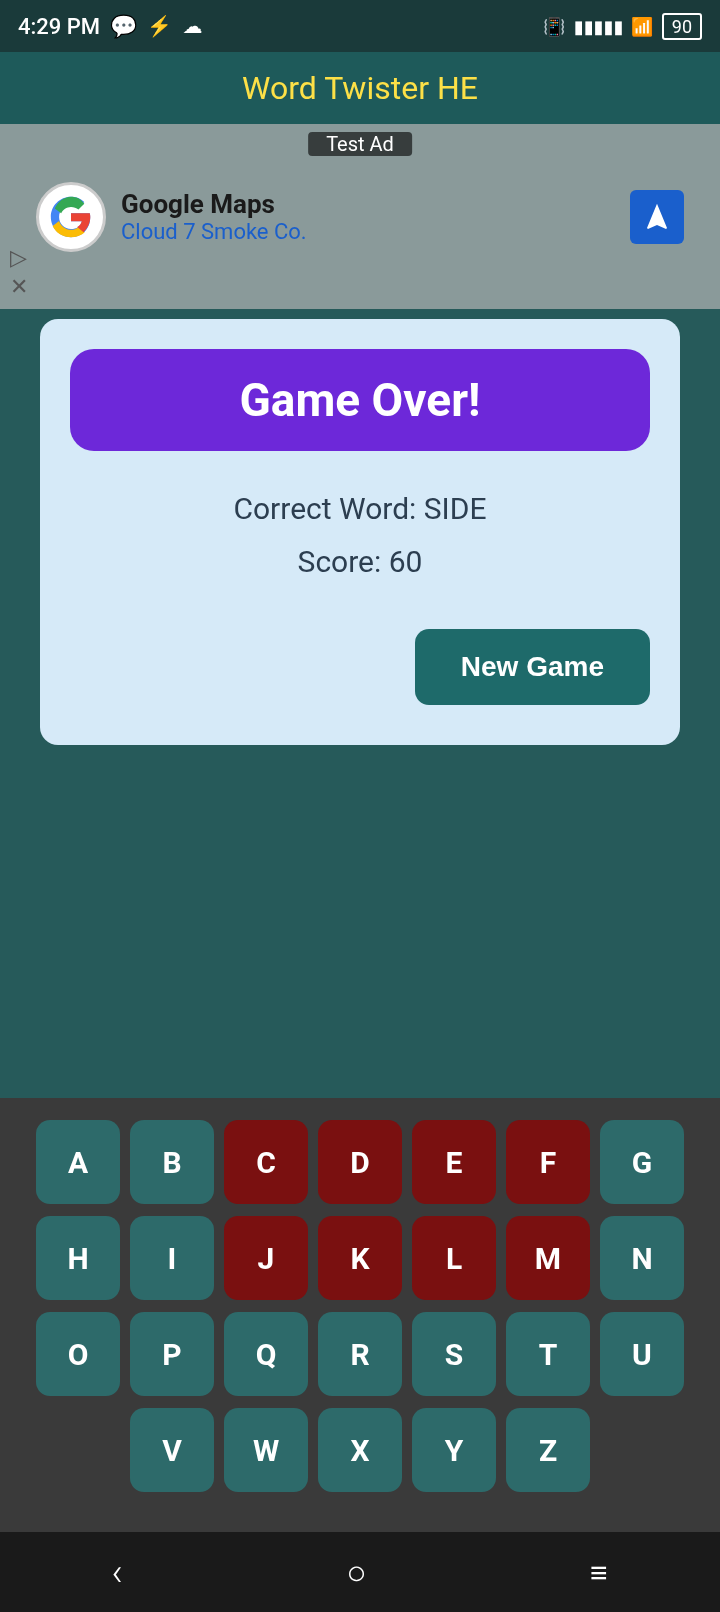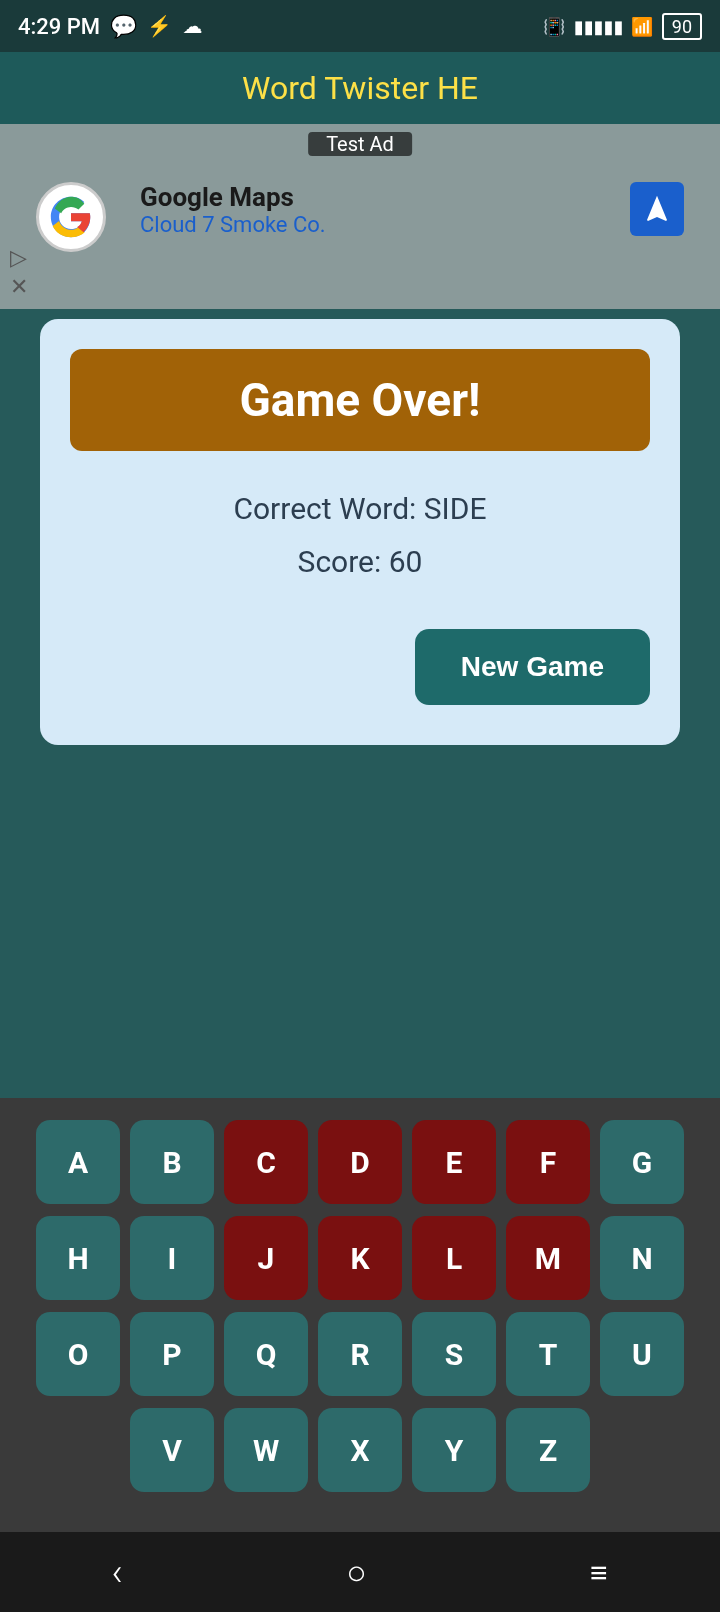--- a/index.html
+++ b/index.html
@@ -75,21 +75,22 @@
       left: 50%;
       transform: translateX(-50%);
       background: rgba(0,0,0,0.6);
       color: white;
       padding: 0 18px;
       font-size: 20px;
       border-radius: 4px;
     }
     .ad-content {
       display: flex;
-      gap: 34px;
+      align-items: center;
+      gap: 15px;
       width: 90%;
     }
     .ad-google-logo {
       width: 70px;
       height: 70px;
       border-radius: 50%;
       border: 3px solid #ccc;
       display: flex;
       align-items: center;
       justify-content: center;
@@ -167,22 +168,22 @@
       width: 640px;
       margin-top: 10px;
       padding: 30px 30px 40px;
       display: flex;
       flex-direction: column;
       align-items: center;
       gap: 0;
     }
     .modal-game-over {
       width: 100%;
-      background: #a16207;
-      border-radius: 12px;
+      background: #6d28d9;
+      border-radius: 24px;
       padding: 24px 30px;
       text-align: center;
       margin-bottom: 40px;
     }
     .modal-game-over-text {
       color: white;
       font-size: 46px;
       font-weight: bold;
     }
     .modal-correct-word {

